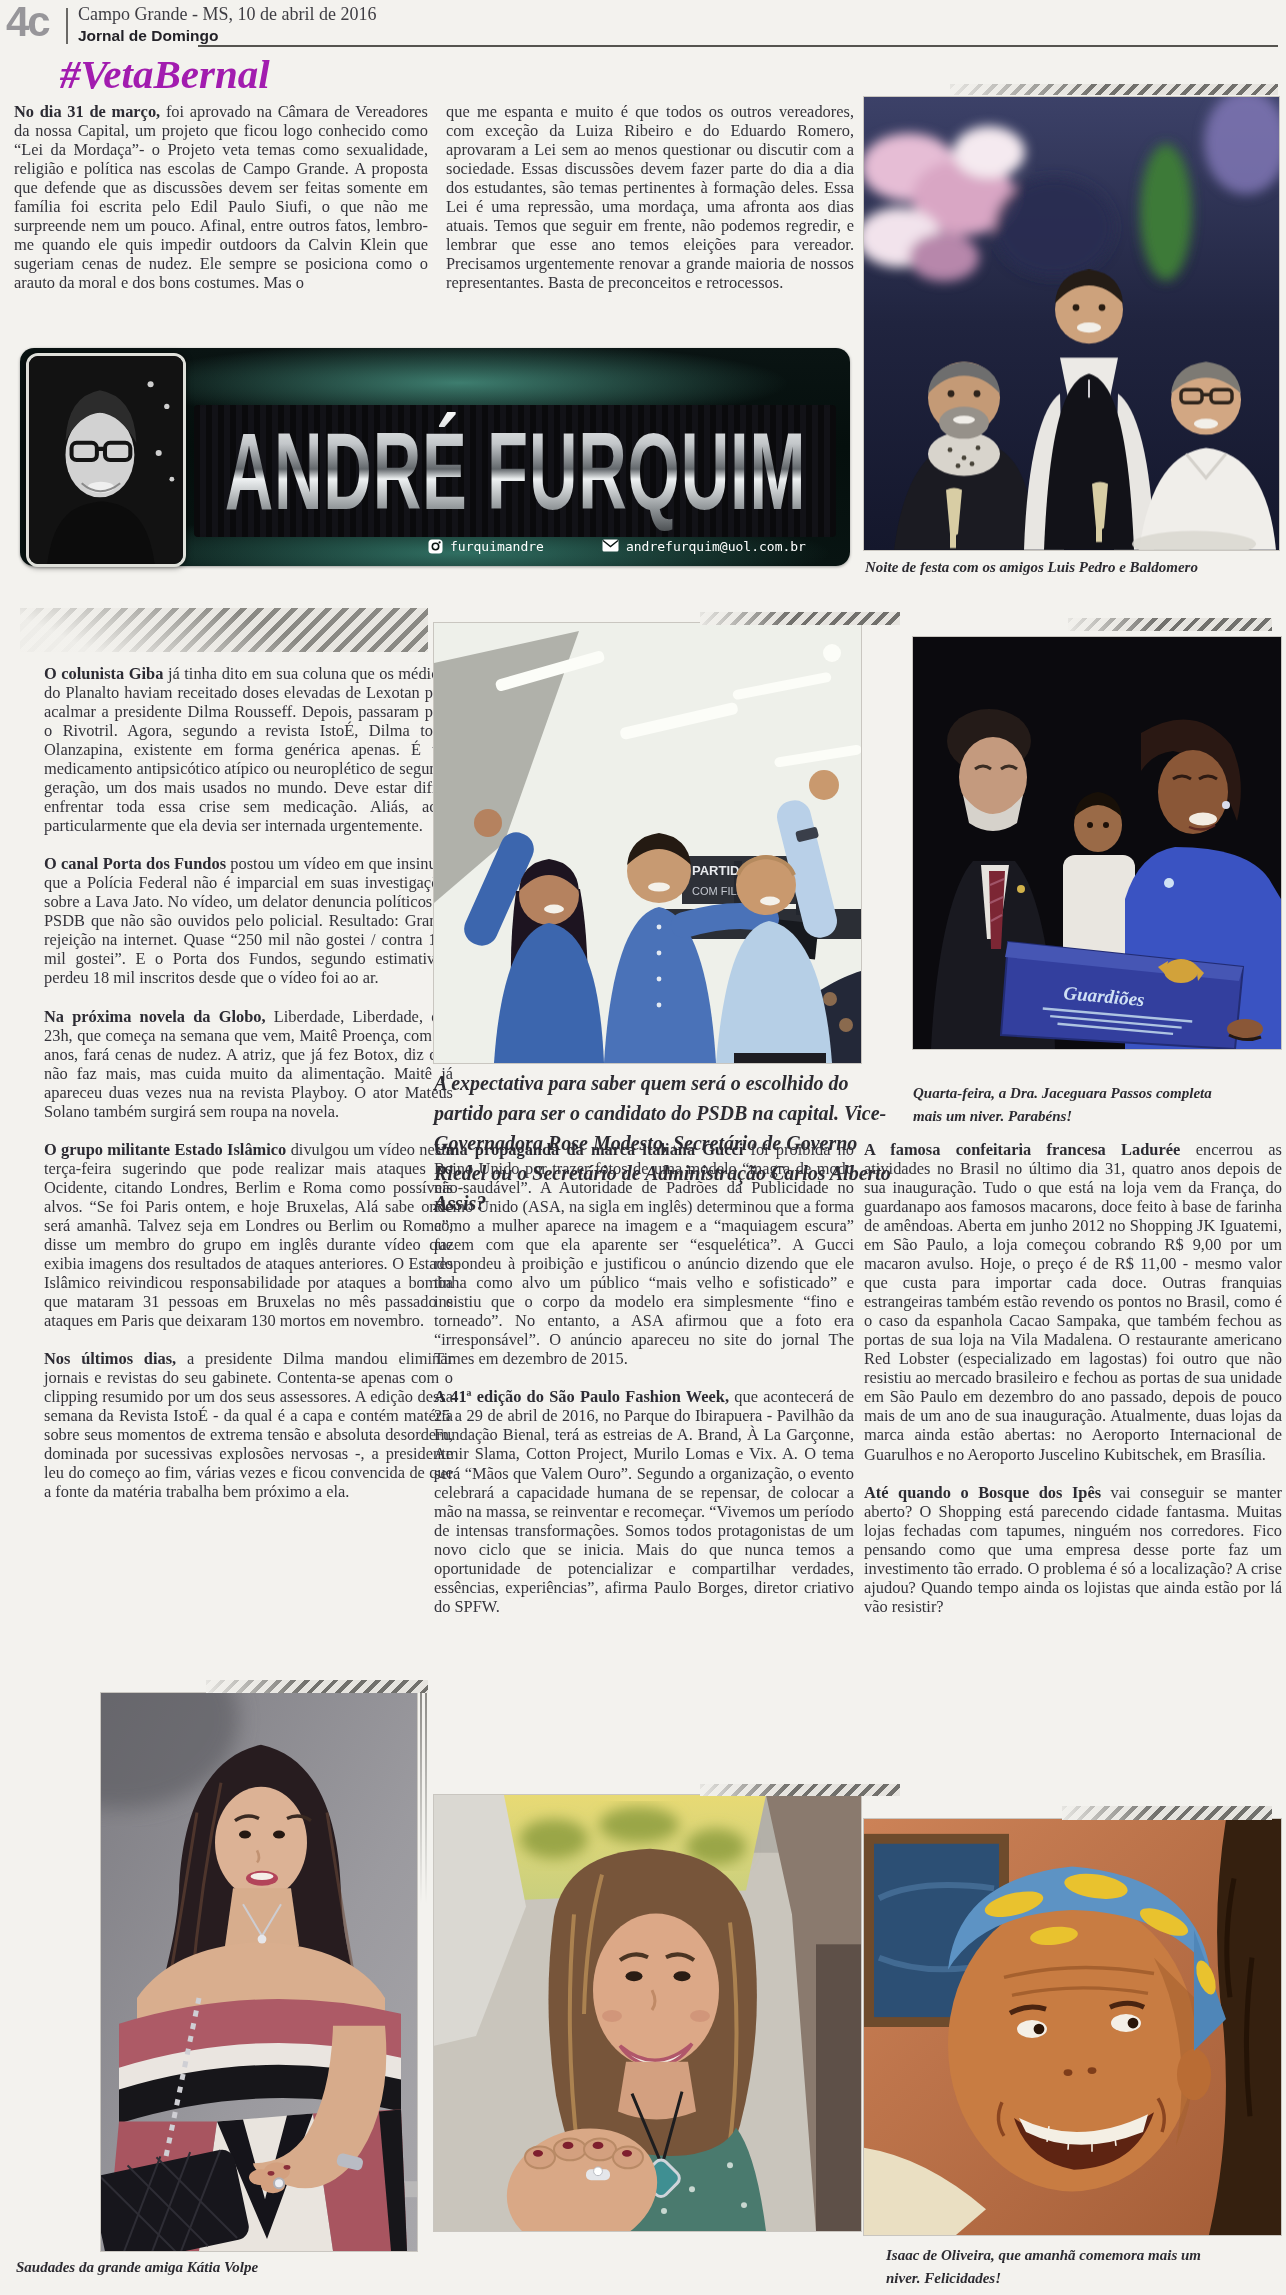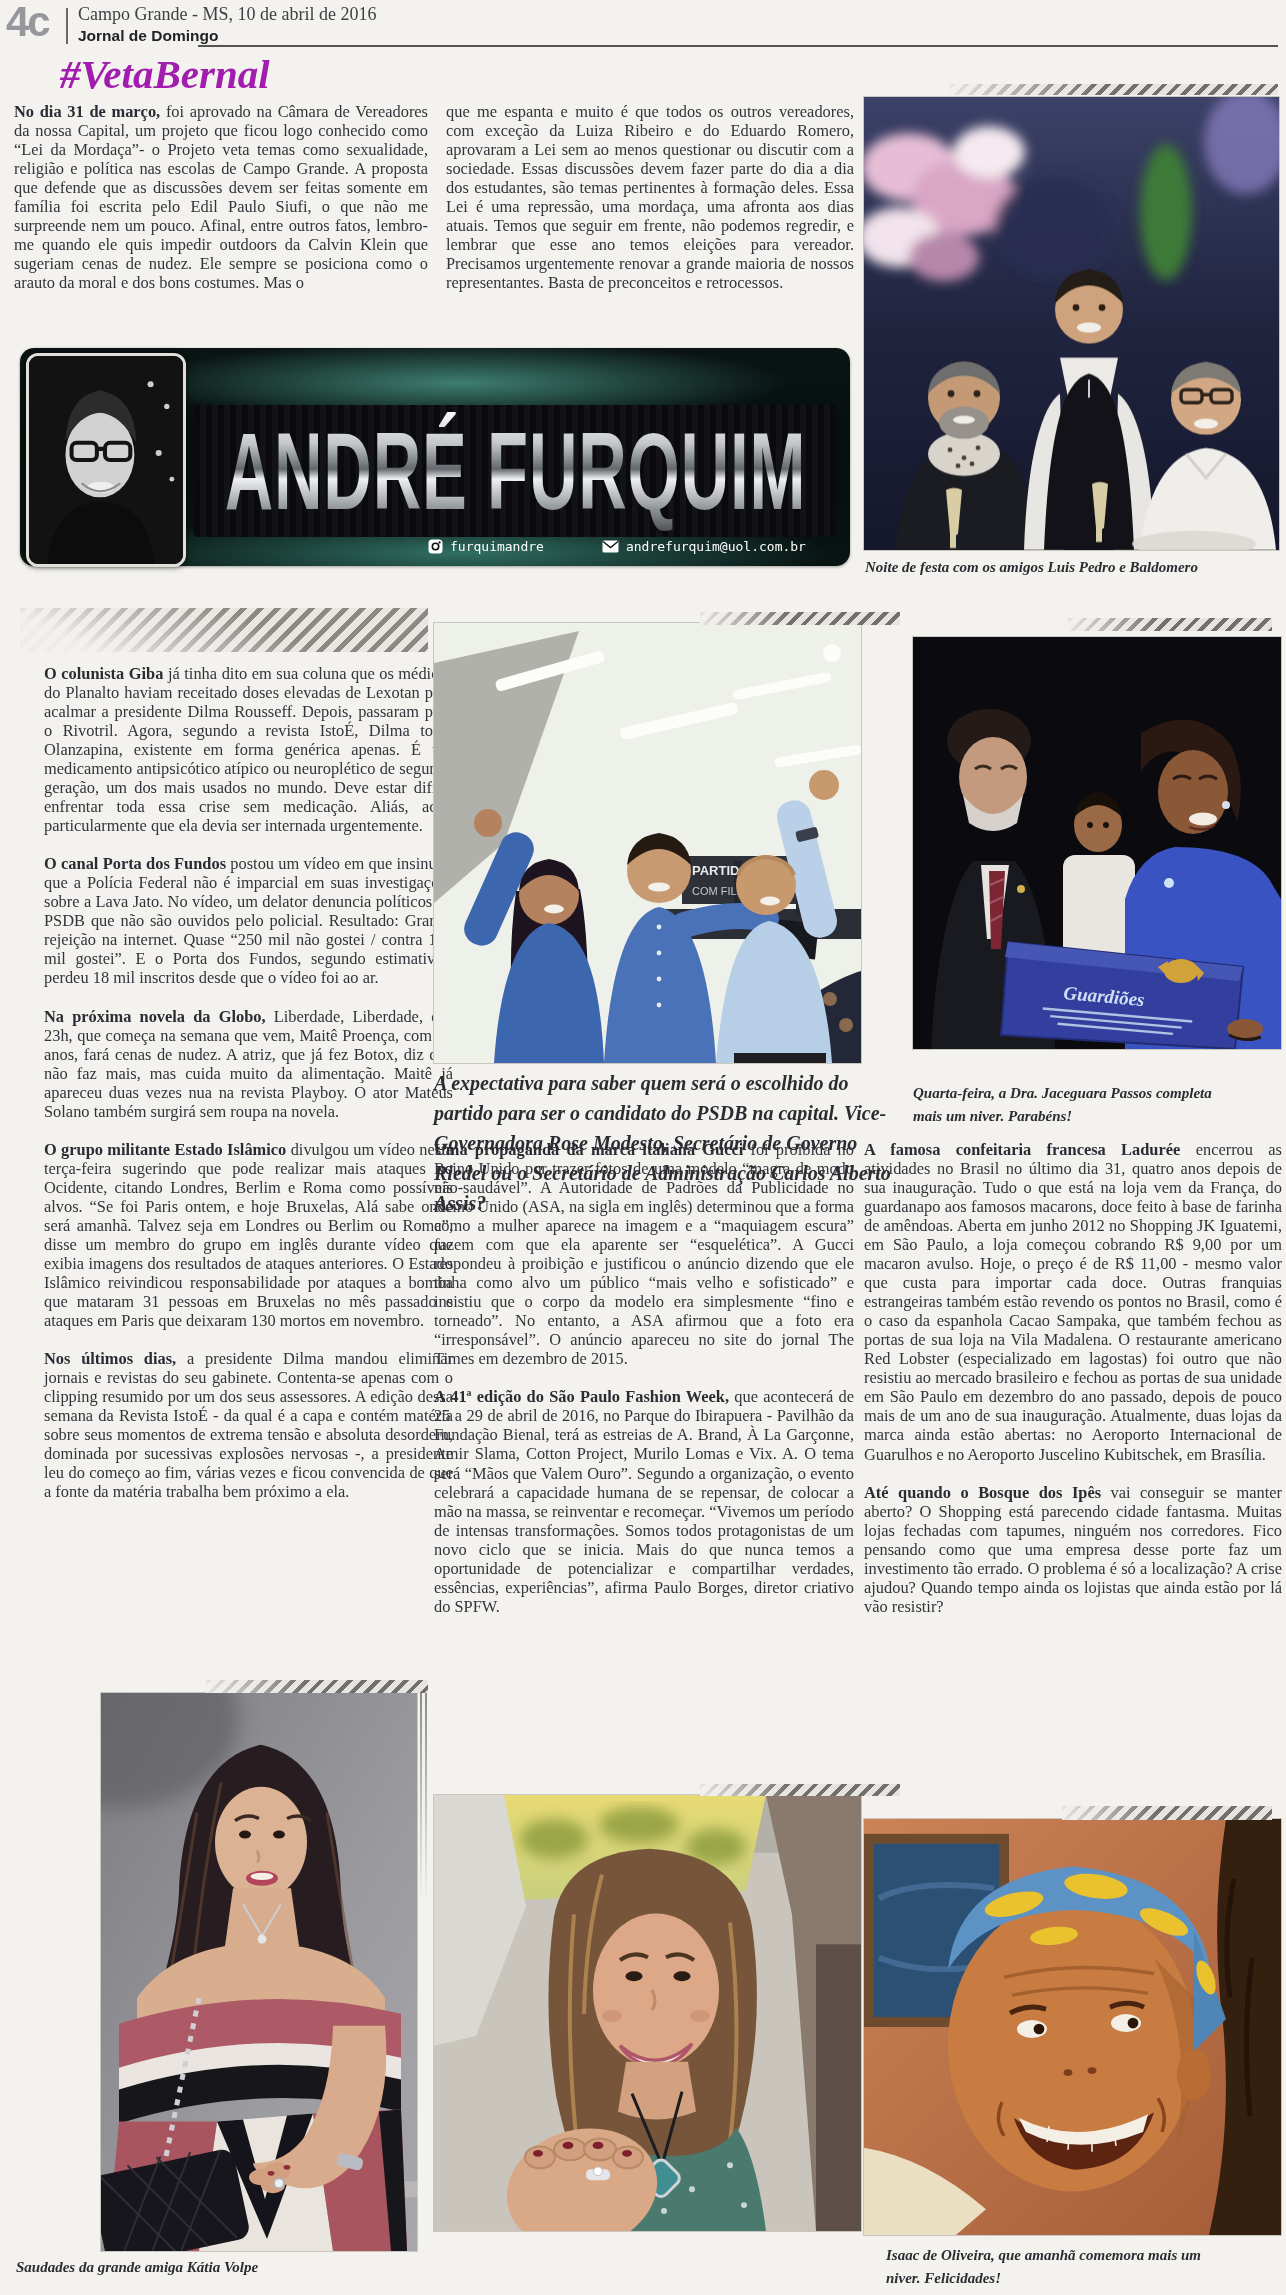--- a/index.html
+++ b/index.html
@@ -47,21 +47,21 @@
         radial-gradient(120% 120% at 50% 50%, rgba(0,0,0,0) 55%, rgba(0,0,0,.7)),
         repeating-linear-gradient(90deg,#0a0a0c 0 6px,#121217 6px 12px);
       border-radius:4px;display:flex;align-items:center;justify-content:center;overflow:visible;margin-top:23px;}
   .banner-name{font-family:"Liberation Sans",sans-serif;font-weight:bold;font-size:84px;
       letter-spacing:1px;white-space:nowrap;transform:scale(.8,1.3);color:#d4d8da;}
   @supports ((-webkit-background-clip:text) or (background-clip:text)){
     .banner-name{background:linear-gradient(180deg,#ffffff 0%,#c3c7ca 28%,#63686c 48%,#eef1f2 56%,#8e9396 80%,#43474a 100%);
       -webkit-background-clip:text;background-clip:text;color:transparent;}}
   .handles{left:408px;bottom:12px;display:flex;gap:58px;align-items:center;
       font-family:"DejaVu Sans Mono",monospace;font-size:13px;color:#ffffff;}
-  .handle{display:flex;align-items:center;gap:7px;}
+  .handle{display:flex;gap:7px;}
   .vr2{width:2px;background:linear-gradient(#8c8b87,rgba(140,139,135,0));}
 </style>
 </head>
 <body>
 
 <div id="page">
 
   <div class="abs pagenum">4c</div>
   <div class="abs vrule"></div>
   <div class="abs hdate">Campo Grande - MS, 10 de abril de 2016</div>

